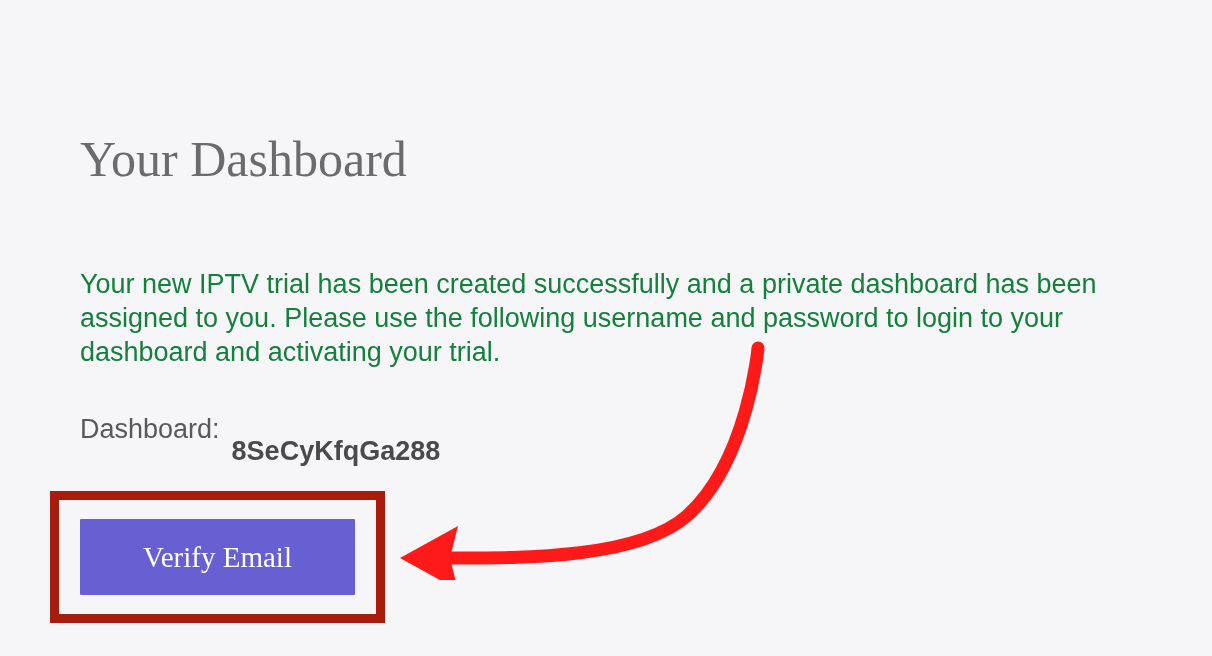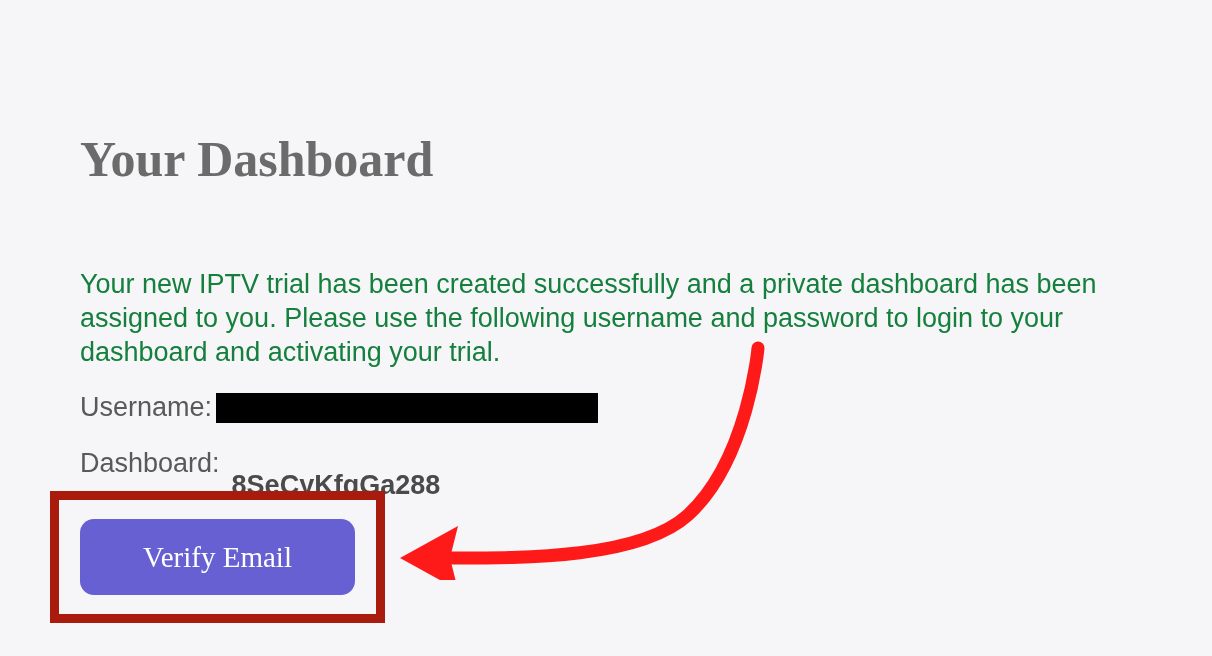--- a/index.html
+++ b/index.html
@@ -14,21 +14,21 @@
       font-family: -apple-system, BlinkMacSystemFont, "Helvetica Neue", Arial, sans-serif;
       position: relative;
       overflow: hidden;
     }
     .container {
       padding: 130px 80px 0 80px;
     }
     .page-title {
       font-family: Georgia, "Times New Roman", serif;
       font-size: 50px;
-      font-weight: 700;
+      font-weight: 400;
       color: #6b6b6b;
       margin-bottom: 80px;
     }
     .intro-text {
       font-size: 27px;
       line-height: 1.25;
       color: #15803d;
       margin-bottom: 22px;
       max-width: 1020px;
     }
@@ -67,21 +67,21 @@
     }
     .verify-button {
       position: absolute;
       left: 80px;
       top: 519px;
       width: 275px;
       height: 76px;
       background: #6760d2;
       color: #ffffff;
       border: none;
-      border-radius: 14px;
+      border-radius: 1px;
       font-family: Georgia, "Times New Roman", serif;
       font-size: 29px;
       font-weight: 400;
       cursor: pointer;
       display: flex;
       align-items: center;
       justify-content: center;
     }
     .arrow-annotation {
       position: absolute;
@@ -93,24 +93,20 @@
     }
   </style>
 </head>
 <body>
 
 <div class="container">
   <h1 class="page-title">Your Dashboard</h1>
 
   <p class="intro-text">Your new IPTV trial has been created successfully and a private dashboard has been assigned to you. Please use the following username and password to login to your dashboard and activating your trial.</p>
 
-  <div class="credential-row">
-    <span class="credential-label">Username:</span>
-    <span class="redacted"></span>
-  </div>
 
   <div class="credential-row">
     <span class="credential-label">Dashboard:</span>
     <span class="credential-value">8SeCyKfqGa288</span>
   </div>
 </div>
 
 <div class="highlight-box"></div>
 
 <button class="verify-button">Verify Email</button>

